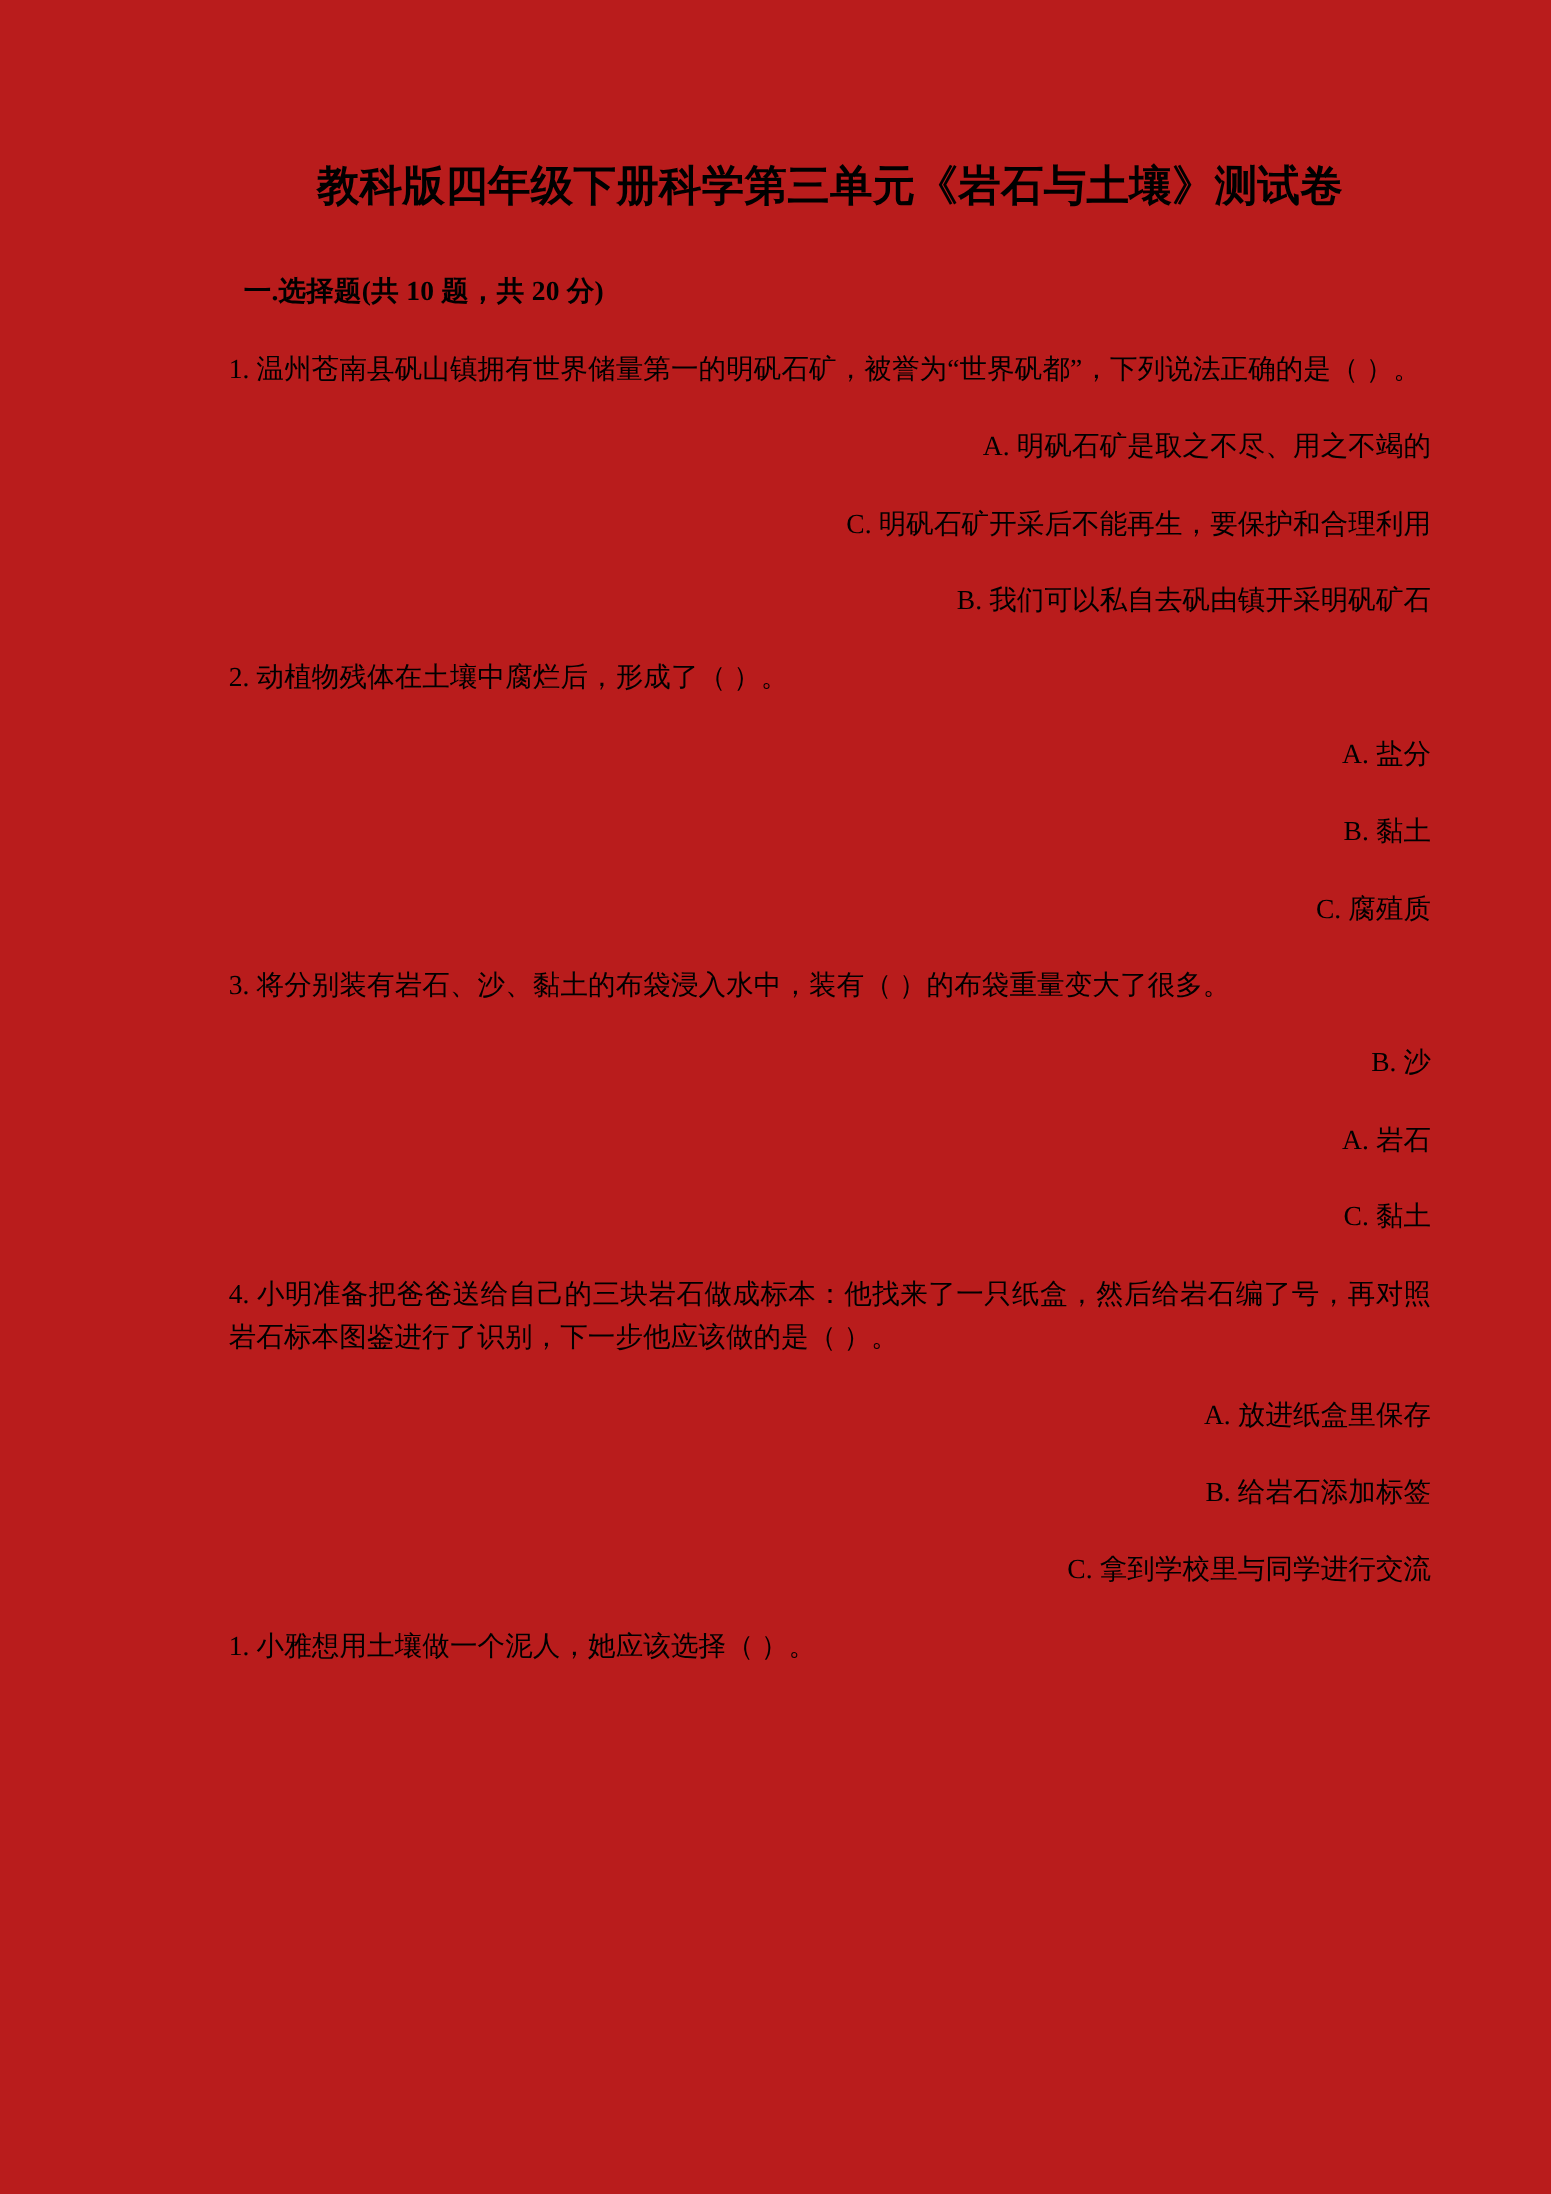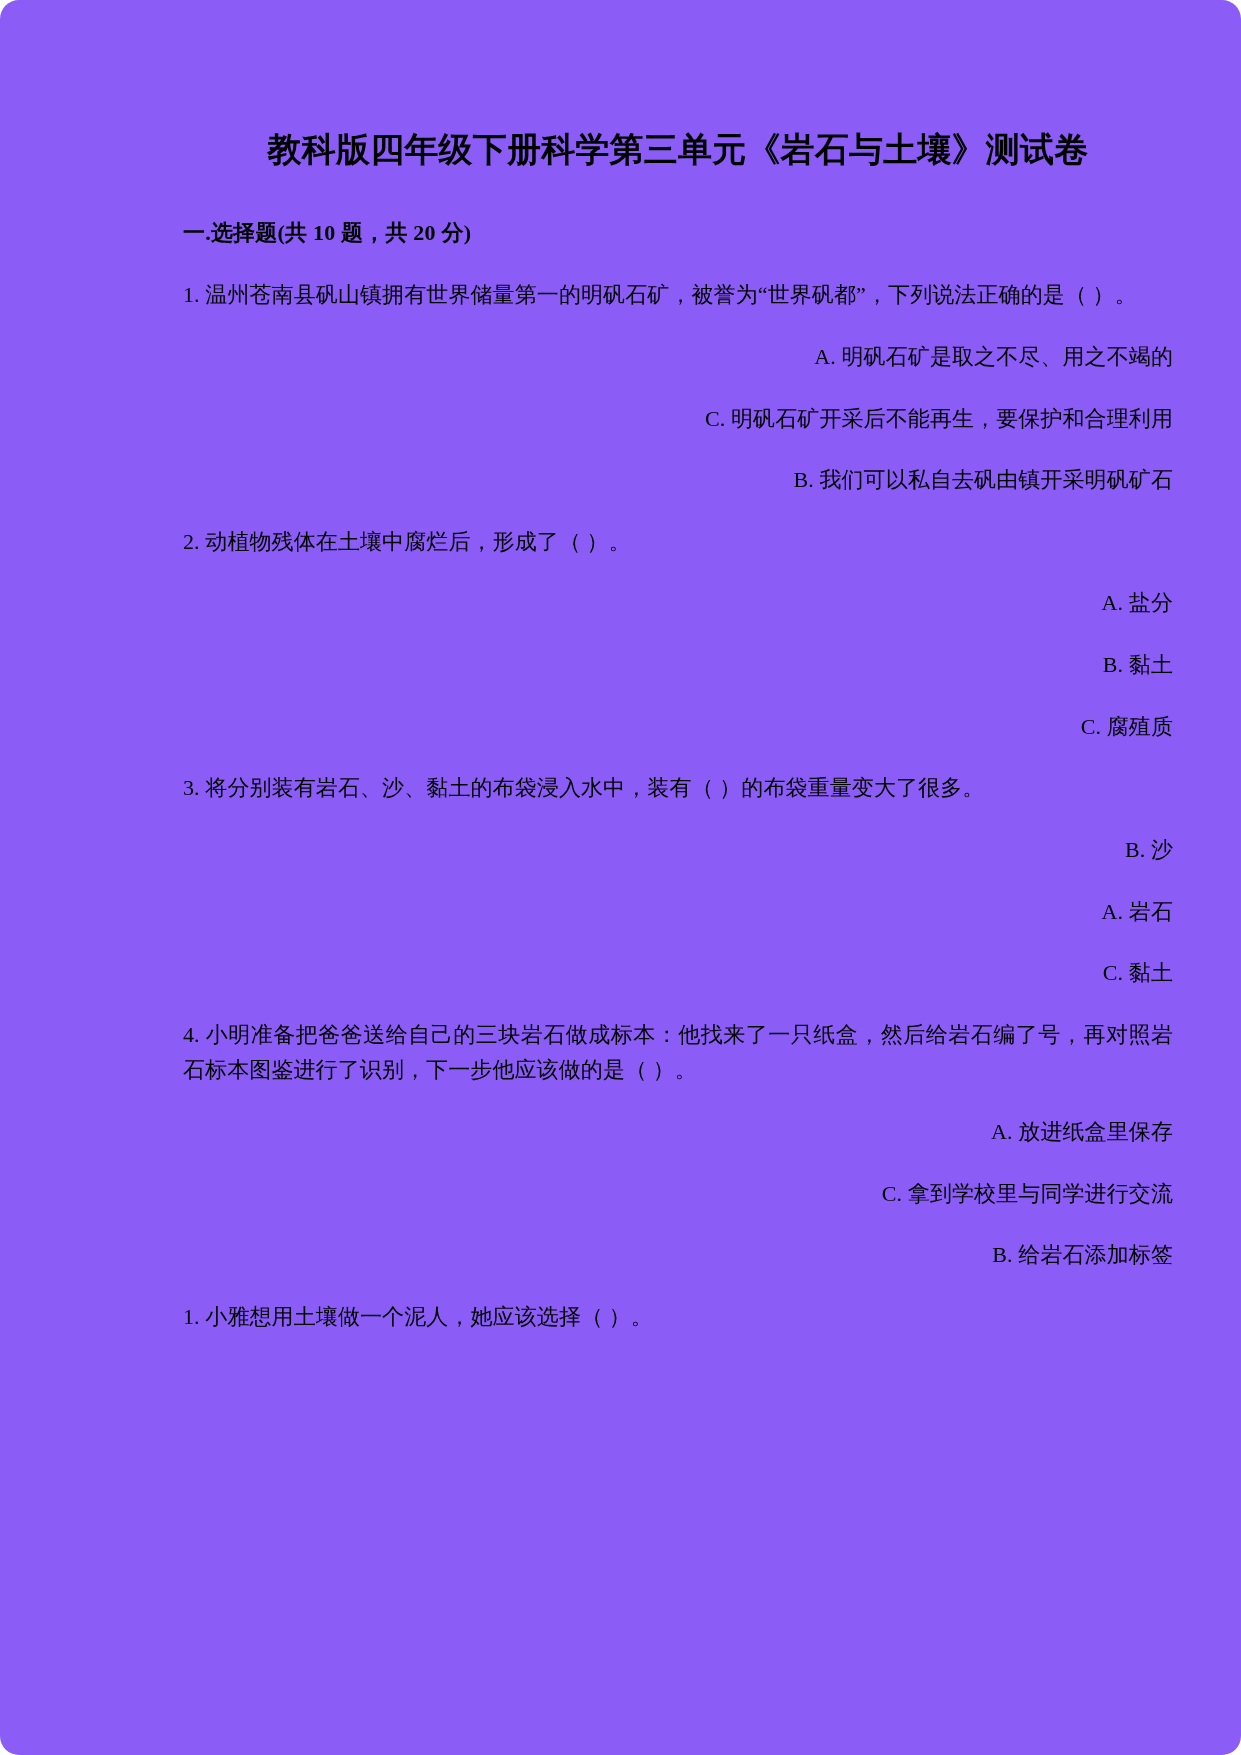--- a/index.html
+++ b/index.html
@@ -10,38 +10,37 @@
   body {
     width: 1241px;
     min-height: 1755px;
     font-family: "Liberation Serif", "DejaVu Serif", serif;
     color: #000000;
   }
   .page {
     box-sizing: border-box;
     width: 1241px;
     min-height: 1755px;
-    padding: 126px 68px 60px 183px;
-    background: #8b5cf6;
-    border-radius: 19px;
+    padding: 126px 96px 60px 183px;
+    background: #b91c1c;
   }
   .doc-title {
     font-family: "Liberation Serif", "DejaVu Serif", serif;
     font-weight: bold;
     font-size: 34px;
     line-height: 1.42;
     text-align: center;
     margin: 0 0 42px 0;
     letter-spacing: 0.2px;
   }
   .section-heading {
     font-weight: bold;
     font-size: 22px;
     line-height: 1.5;
-    margin: 0 0 28px 0;
+    margin: 0 0 28px 12px;
     letter-spacing: 0.2px;
   }
   .q-stem {
     font-size: 22px;
     line-height: 1.62;
     margin: 0 0 26px 0;
     text-align: justify;
     letter-spacing: 0.1px;
   }
   .q-option {
@@ -71,18 +70,18 @@
   <div class="q-option">B. 黏土</div>
   <div class="q-option">C. 腐殖质</div>
 
   <div class="q-stem">3. 将分别装有岩石、沙、黏土的布袋浸入水中，装有（      ）的布袋重量变大了很多。</div>
   <div class="q-option">B. 沙</div>
   <div class="q-option">A. 岩石</div>
   <div class="q-option">C. 黏土</div>
 
   <div class="q-stem">4. 小明准备把爸爸送给自己的三块岩石做成标本：他找来了一只纸盒，然后给岩石编了号，再对照岩石标本图鉴进行了识别，下一步他应该做的是（      ）。</div>
   <div class="q-option">A. 放进纸盒里保存</div>
+  <div class="q-option">B. 给岩石添加标签</div>
   <div class="q-option">C. 拿到学校里与同学进行交流</div>
-  <div class="q-option">B. 给岩石添加标签</div>
 
   <div class="q-stem">1. 小雅想用土壤做一个泥人，她应该选择（      ）。</div>
 
 </div>
 
 </body></html>

